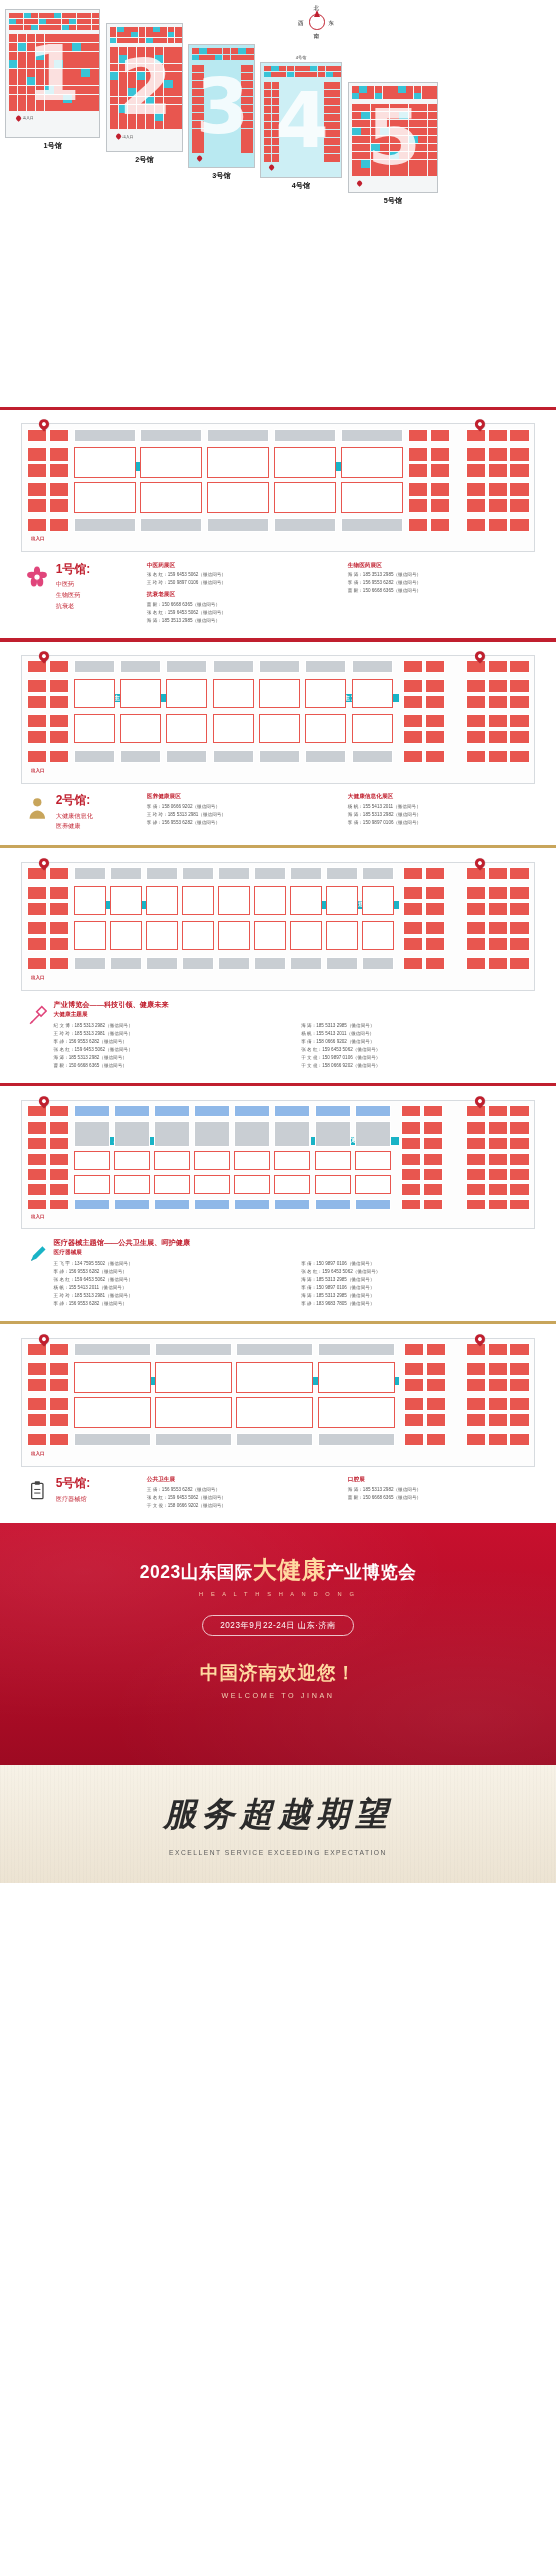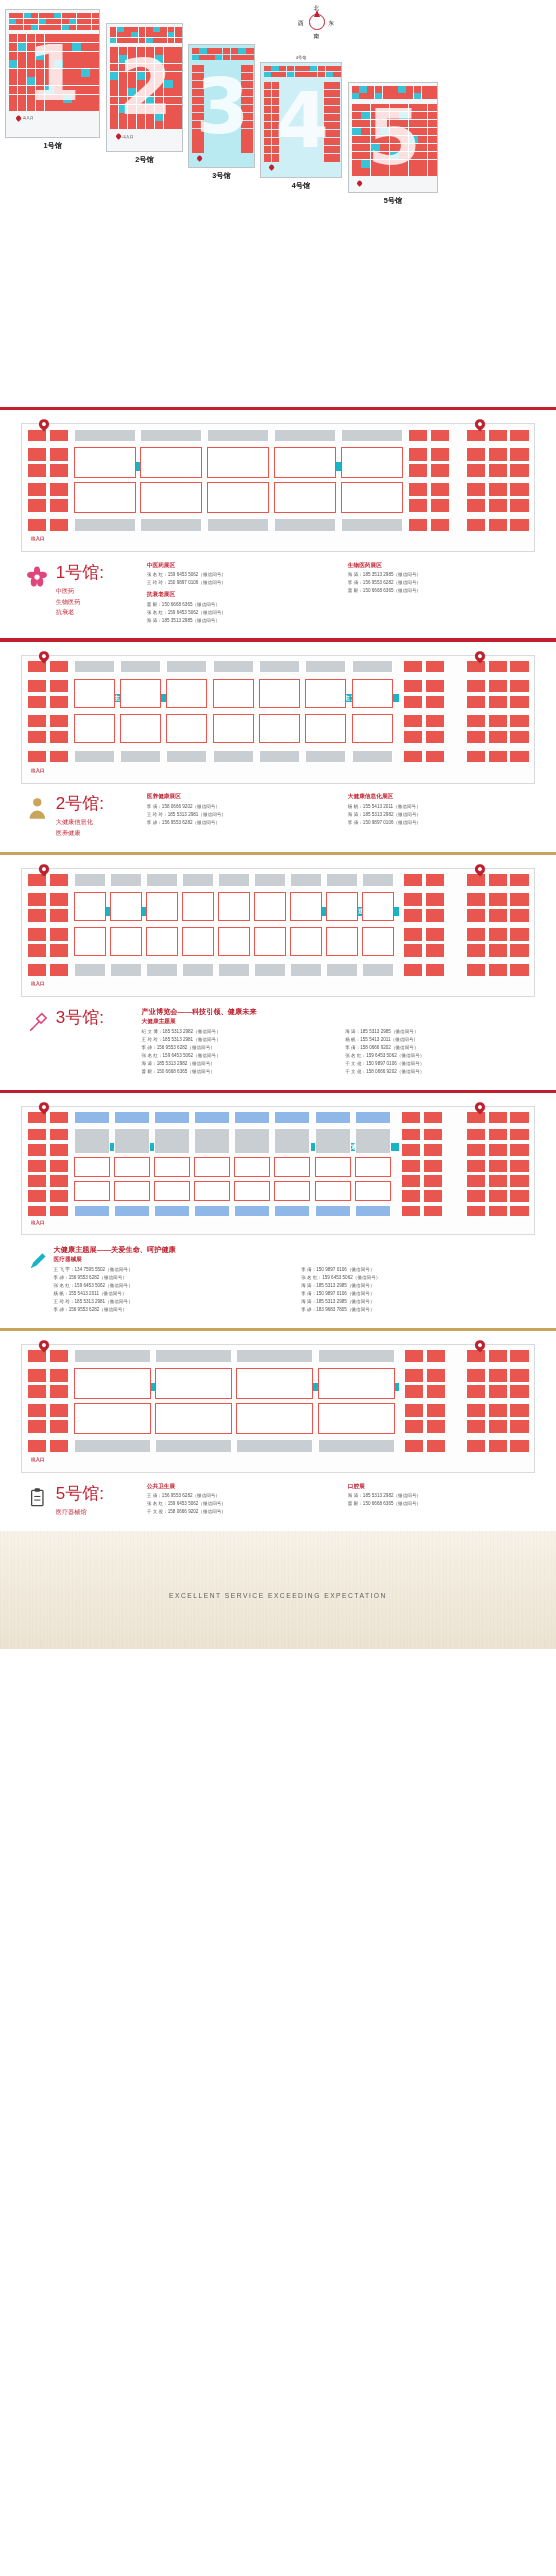--- a/index.html
+++ b/index.html
@@ -108,21 +108,21 @@
     display:flex;margin:9.3px 20.6px 0 20.6px;padding-bottom:13.4px;
   }
   .info-icon{
     width:33px;flex:0 0 33px;display:flex;align-items:flex-start;justify-content:center;
     padding-top:3.1px;
   }
   .info-left{
     width:88px;flex:0 0 88px;padding-left:2.1px;box-sizing:border-box;
   }
   .hall-name{
-    font-size:17px;font-weight:normal;color:#c01f2e;line-height:1.3;
+    font-size:12px;font-weight:bold;color:#c01f2e;line-height:1.3;
   }
   .hall-sub{
     font-size:6.2px;color:#c01f2e;line-height:1.7;margin-top:2.1px;
   }
   .info-right{flex:1;padding-left:5.2px;}
   .cat-title{
     font-size:5.7px;color:#c01f2e;font-weight:bold;margin-bottom:1.5px;
   }
   .cat-cols{display:flex;gap:13.4px;}
   .cat-col{flex:1;}
@@ -1084,23 +1084,20 @@
 
     <div class="info">
       <div class="info-icon">
         <svg class="svgicon" width="20.6" height="24" viewBox="0 0 40 46">
           <g stroke="#e0457b" stroke-width="3" fill="none">
             <line x1="9" y1="37" x2="24" y2="22"></line>
             <rect x="22" y="9" width="12" height="14" transform="rotate(45 28 16)"></rect>
             <line x1="6" y1="40" x2="11" y2="35"></line>
           </g>
         </svg>
-      </div>
-      <div class="info-left">
-        <div class="hall-name">3号馆:</div>
       </div>
       <div class="info-right" style="padding-left:0;">
         <div class="wide-title">产业博览会——科技引领、健康未来</div>
         <div class="wide-sub">大健康主题展</div>
         <div class="cat-cols">
           <div class="cat-col">
             <div class="contact">纪 文 博：185 5313 2982（微信同号）</div>
             <div class="contact">王 玲 玲：185 5313 2981（微信同号）</div>
             <div class="contact">李 静：156 9553 6282（微信同号）</div>
             <div class="contact">张 名 红：159 6453 5062（微信同号）</div>
@@ -1232,21 +1229,21 @@
     <div class="info">
       <div class="info-icon">
         <svg class="svgicon" width="20.6" height="24" viewBox="0 0 40 46">
           <g fill="#19b3c6">
             <path d="M8 38l4-10 18-18 6 6-18 18z"></path>
             <path d="M8 38l3-1-2-2z" fill="#0d7c8a"></path>
           </g>
         </svg>
       </div>
       <div class="info-right" style="padding-left:0;">
-        <div class="wide-title">大健康主题展——关爱生命、呵护健康</div>
+        <div class="wide-title">医疗器械主题馆——公共卫生展、呵护健康</div>
         <div class="wide-sub">医疗器械展</div>
         <div class="cat-cols">
           <div class="cat-col">
             <div class="contact">王 飞 宇：134 7595 5502（微信同号）</div>
             <div class="contact">李 静：156 9553 6282（微信同号）</div>
             <div class="contact">张 名 红：159 6453 5062（微信同号）</div>
             <div class="contact">杨 帆：155 5413 2011（微信同号）</div>
             <div class="contact">王 玲 玲：185 5313 2981（微信同号）</div>
             <div class="contact">李 静：156 9553 6282（微信同号）</div>
           </div>
@@ -1366,20 +1363,33 @@
           <div class="cat-col">
             <div class="cat-title">口腔展</div>
             <div class="contact">海 涛：185 5313 2982（微信同号）</div>
             <div class="contact">曹 毅：150 6668 6365（微信同号）</div>
           </div>
         </div>
       </div>
     </div>
   </div>
 
+  <div class="footer">
+    <div class="deco"></div>
+    <div class="f-title">
+      <span>2023山东国际</span><span class="big">大健康</span><span>产业博览会</span>
+    </div>
+    <div class="f-en">H E A L T H   S H A N D O N G</div>
+    <div class="f-date">
+      <span>2023年9月22-24日   山东·济南</span>
+    </div>
+    <div class="f-welcome">中国济南欢迎您！</div>
+    <div class="f-welcome-en">WELCOME TO JINAN</div>
+  </div>
 
   <div class="slogan">
     <div class="paper"></div>
+    <div class="slogan-cn">服务超越期望</div>
     <div class="slogan-en">EXCELLENT SERVICE EXCEEDING EXPECTATION</div>
   </div>
 
 </div>
 
 
 </body></html>

